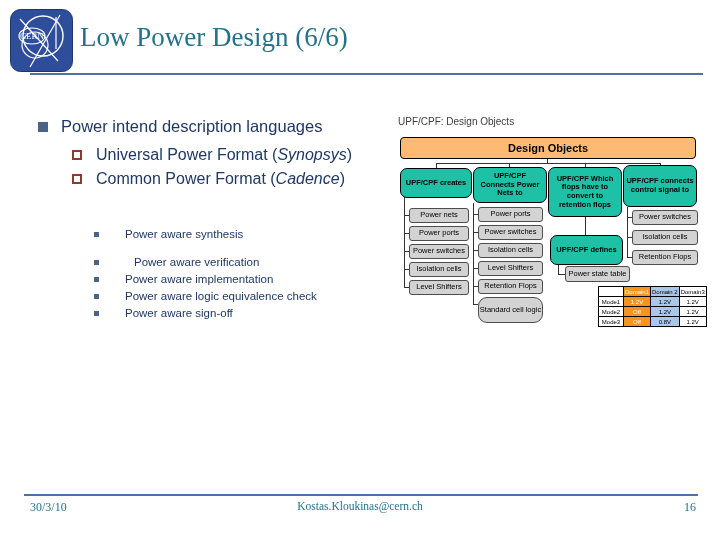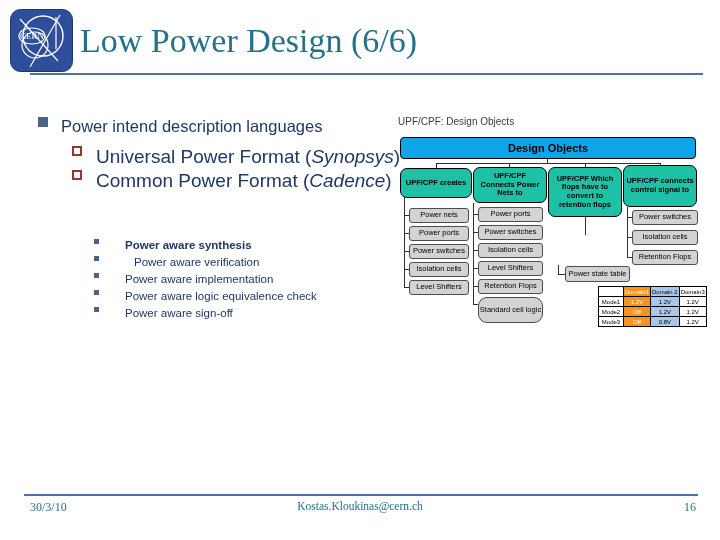--- a/index.html
+++ b/index.html
@@ -1,35 +1,35 @@
 <!DOCTYPE html>
 <html><head>
 <meta charset="utf-8">
 <style>
   html,body{margin:0;padding:0;background:#888;}
   .slide{position:relative;width:720px;height:540px;background:#ffffff;overflow:hidden;
          font-family:"Liberation Sans",sans-serif;margin:0 auto;}
   
   .logo{position:absolute;left:10px;top:9px;width:63px;height:63px;}
   .title{position:absolute;left:80px;top:22px;width:630px;font-family:"Liberation Serif",serif;
-         font-size:34px;color:#25718a;white-space:nowrap;}
+         font-size:27px;color:#25718a;white-space:nowrap;}
   .title-rule{position:absolute;left:30px;top:73px;width:673px;height:2px;background:#4f72a6;}
   
   .navy{color:#1f3864;}
-  .brow{position:absolute;display:flex;padding-left:8px;}
+  .brow{position:absolute;display:flex;align-items:center;padding-left:8px;}
   .sq1{width:10px;height:10px;background:#4a6488;flex:0 0 auto;}
   .sq2{width:6px;height:6px;border:2px solid #943634;background:transparent;flex:0 0 auto;}
   .sq3{width:5px;height:5px;background:#4a6488;flex:0 0 auto;}
   .l1t{font-size:16.5px;margin-left:13px;}
-  .l2t{font-size:19px;margin-left:14px;}
+  .l2t{font-size:16px;margin-left:14px;}
   .l3t{font-size:11.5px;margin-left:26px;}
   
   .diagram{position:absolute;left:396px;top:118px;width:314px;height:214px;}
   .dg-caption{position:absolute;left:2px;top:-2px;font-size:10px;color:#3d3d3d;white-space:nowrap;}
-  .rootbox{position:absolute;left:4px;top:19px;width:294px;height:20px;background:#0ea5e9;
+  .rootbox{position:absolute;left:4px;top:19px;width:294px;height:20px;background:#fdba74;
            border:1px solid #000;border-radius:4px;display:flex;align-items:center;justify-content:center;
            font-weight:bold;font-size:11px;color:#000;}
   .tbox{position:absolute;background:#1ec0a6;border:1px solid #000;border-radius:7px;
         display:flex;align-items:center;justify-content:center;text-align:center;
         font-weight:bold;font-size:7.5px;line-height:1.15;color:#000;padding:1px 2px;box-sizing:border-box;}
   .tb1{left:4px;top:50px;width:72px;height:30px;}
   .tb2{left:77px;top:49px;width:74px;height:36px;}
   .tb3{left:152px;top:49px;width:74px;height:50px;}
   .tb4{left:227px;top:47px;width:74px;height:42px;}
   .tb5{left:154px;top:117px;width:73px;height:30px;}
@@ -78,21 +78,21 @@
 
   <div class="brow" style="left:64px;top:146px;">
     <span class="sq2"></span>
     <span class="l2t navy"><span>Universal Power Format (</span><i>Synopsys</i><span>)</span></span>
   </div>
   <div class="brow" style="left:64px;top:170px;">
     <span class="sq2"></span>
     <span class="l2t navy"><span>Common Power Format (</span><i>Cadence</i><span>)</span></span>
   </div>
 
-  <div class="brow" style="left:86px;top:239px;font-weight:bold;">
+  <div class="brow" style="left:86px;top:228px;">
     <span class="sq3"></span>
     <span class="l3t navy">Power aware synthesis</span>
   </div>
   <div class="brow" style="left:86px;top:256px;gap:9px;">
     <span class="sq3"></span>
     <span class="l3t navy">Power aware verification</span>
   </div>
   <div class="brow" style="left:86px;top:273px;">
     <span class="sq3"></span>
     <span class="l3t navy">Power aware implementation</span>
@@ -138,20 +138,21 @@
 
     <div class="cl" style="left:189px;top:99px;width:1px;height:18px;"></div>
     <div class="cl" style="left:162px;top:147px;width:1px;height:9px;"></div>
     <div class="cl" style="left:162px;top:156px;width:7px;height:1px;"></div>
 
     <div class="rootbox">Design Objects</div>
     <div class="tbox tb1">UPF/CPF creates</div>
     <div class="tbox tb2">UPF/CPF Connects Power Nets to</div>
     <div class="tbox tb3">UPF/CPF Which flops have to convert to retention flops</div>
     <div class="tbox tb4">UPF/CPF connects control signal to</div>
+    <div class="tbox tb5">UPF/CPF defines</div>
 
     <div class="gbox c1" style="top:90px;">Power nets</div>
     <div class="gbox c1" style="top:108px;">Power ports</div>
     <div class="gbox c1" style="top:126px;">Power switches</div>
     <div class="gbox c1" style="top:144px;">Isolation cells</div>
     <div class="gbox c1" style="top:162px;">Level Shifters</div>
 
     <div class="gbox c2" style="top:89px;">Power ports</div>
     <div class="gbox c2" style="top:107px;">Power switches</div>
     <div class="gbox c2" style="top:125px;">Isolation cells</div>

